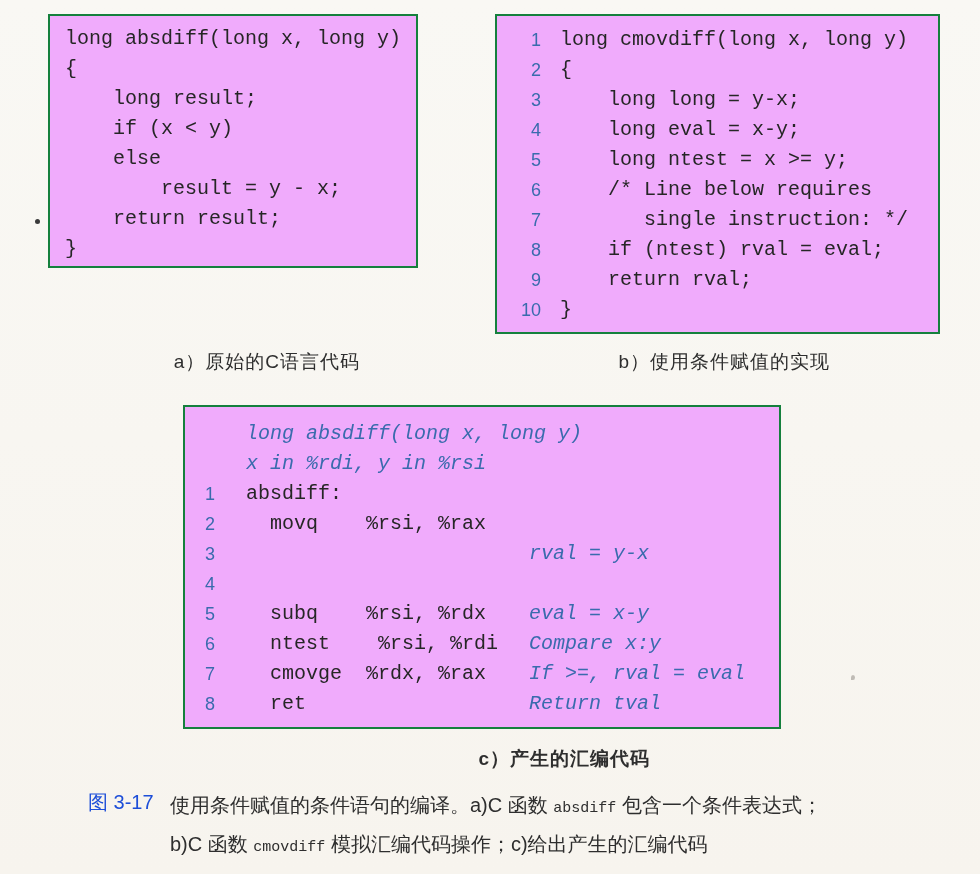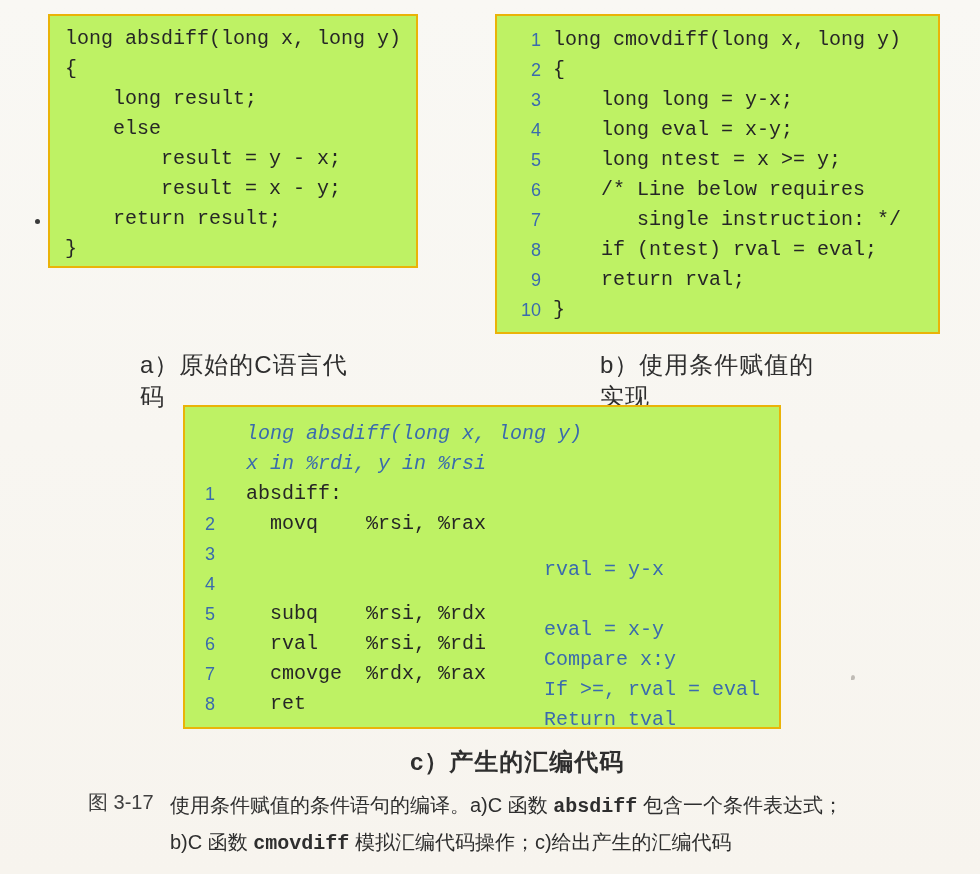--- a/index.html
+++ b/index.html
@@ -6,92 +6,92 @@
   html,body { width:980px; height:874px; }
   body{
     font-family:"Liberation Sans", sans-serif;
     background:linear-gradient(180deg,#f9f8f4 0%, #f7f4ee 100%);
     position:relative;
     overflow:hidden;
     color:#2b2b2b;
   }
   .codebox{
     position:absolute;
-    border:2px solid #eab308;
-    background:#bef264;
+    border:2px solid #15803d;
+    background:#f0abfc;
     font-family:"Liberation Mono","DejaVu Sans Mono", monospace;
     font-size:20px;
     line-height:30px;
     color:#262626;
   }
   
   .box-a{ left:48px; top:14px; width:370px; padding:8px 0 2px 15px; }
   .box-a .aline{ white-space:pre; height:30px; }
   
   .box-b{ left:495px; top:14px; width:445px; padding:9px 0 7px 0; }
   .brow{ display:flex; height:30px; }
   .ln{
     font-family:"Liberation Sans", sans-serif;
     font-size:18px; color:#3a6bad; line-height:30px;
   }
   .box-b .ln{ width:44px; text-align:right; }
-  .box-b .code{ margin-left:12px; white-space:pre; }
+  .box-b .code{ margin-left:19px; white-space:pre; }
   
   .box-c{ left:183px; top:405px; width:598px; padding:12px 0 8px 0; }
   .chead{
     margin-left:61px; height:30px; white-space:pre;
     color:#3a6bad; font-style:italic;
   }
   .crow{ position:relative; height:30px; }
   .crow .ln{ position:absolute; left:20px; top:0; }
   .crow .code{ position:absolute; left:61px; top:0; white-space:pre; }
   .crow .cmt{
-    position:absolute; left:344px; top:16px; white-space:pre;
-    color:#3a6bad; margin-left:15px;
+    position:absolute; left:344px; top:0; white-space:pre;
+    color:#3a6bad; font-style:italic;
   }
   
   .subcap{
-    position:absolute; font-size:24px; color:#2e2e2e;
-    text-align:left; letter-spacing:1px;
+    position:absolute; font-size:19px; color:#2e2e2e;
+    text-align:right; letter-spacing:1px;
   }
   .cap-a{ left:140px; top:349px; width:220px; }
   .cap-b{ left:600px; top:349px; width:230px; }
   .cap-c{ left:410px; top:746px; width:240px;font-weight:bold; }
   
   .figlabel{
     position:absolute; left:88px; top:789px;
-    font-size:20px; color:#404040;
+    font-size:20px; color:#1d4ed8;
   }
   .figbody{
     position:absolute; left:170px; top:788px; width:760px;
     font-size:20px; line-height:34.5px; color:#2e2e2e;
   }
-  .figbody .mono{ font-family:"Liberation Mono","DejaVu Sans Mono", monospace; font-size:20px;font-weight:bold; }
+  .figbody .mono{ font-family:"Liberation Mono","DejaVu Sans Mono", monospace; font-size:15px; }
   
   .speck-1{
     position:absolute; left:35px; top:219px; width:5px; height:5px;
     background:#3a3a3a; border-radius:50%;
   }
   .speck-2{
     position:absolute; left:851px; top:675px; width:4px; height:5px;
     background:#9a958e; border-radius:50% 50% 50% 0; opacity:.6;
   }
 </style>
 </head>
 <body>
 
 <div>
 
   <div class="codebox box-a">
     <div class="aline">long absdiff(long x, long y)</div>
     <div class="aline">{</div>
     <div class="aline">    long result;</div>
+    <div class="aline">    if (x &lt; y)</div>
     <div class="aline">    else</div>
     <div class="aline">        result = y - x;</div>
-    <div class="aline">        result = x - y;</div>
     <div class="aline">    return result;</div>
     <div class="aline">}</div>
   </div>
 
   <div class="codebox box-b">
     <div class="brow">
       <span class="ln">1</span>
       <span class="code">long cmovdiff(long x, long y)</span>
     </div>
     <div class="brow">
@@ -156,21 +156,21 @@
       <span class="ln">4</span>
       <span class="cmt"></span>
     </div>
     <div class="crow">
       <span class="ln">5</span>
       <span class="code">  subq    %rsi, %rdx</span>
       <span class="cmt">eval = x-y</span>
     </div>
     <div class="crow">
       <span class="ln">6</span>
-      <span class="code">  rval    %rsi, %rdi</span>
+      <span class="code">  ntest    %rsi, %rdi</span>
       <span class="cmt">Compare x:y</span>
     </div>
     <div class="crow">
       <span class="ln">7</span>
       <span class="code">  cmovge  %rdx, %rax</span>
       <span class="cmt">If &gt;=, rval = eval</span>
     </div>
     <div class="crow">
       <span class="ln">8</span>
       <span class="code">  ret</span>

